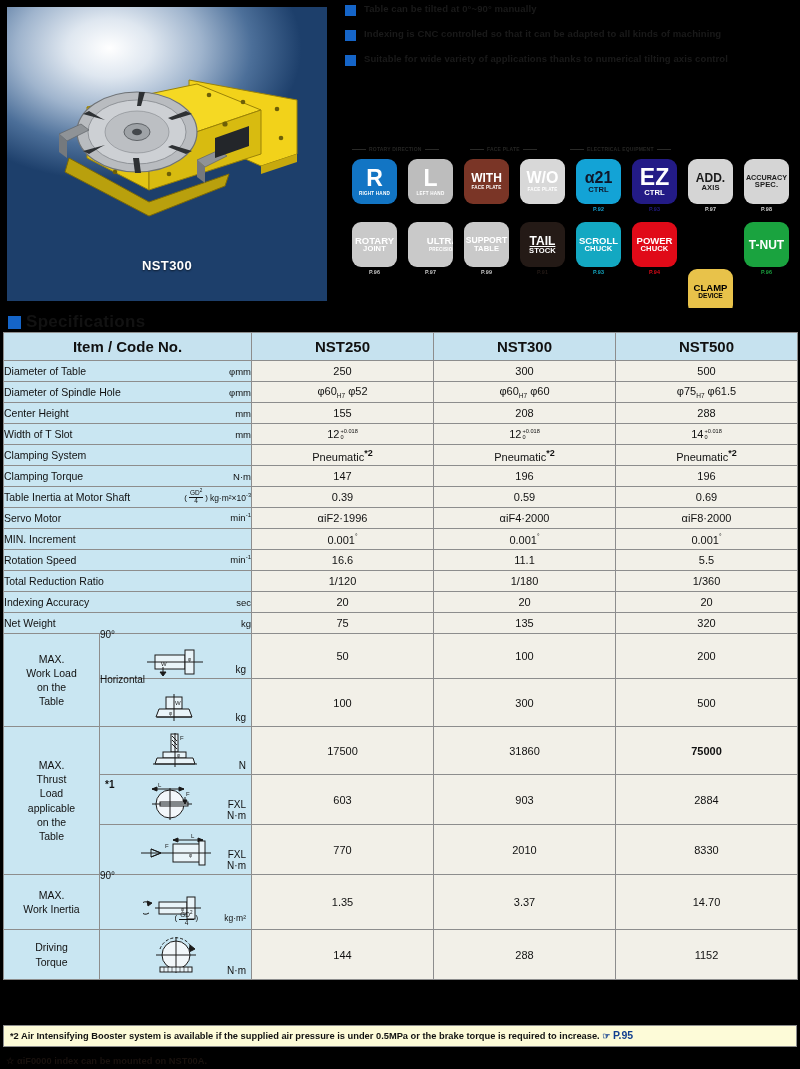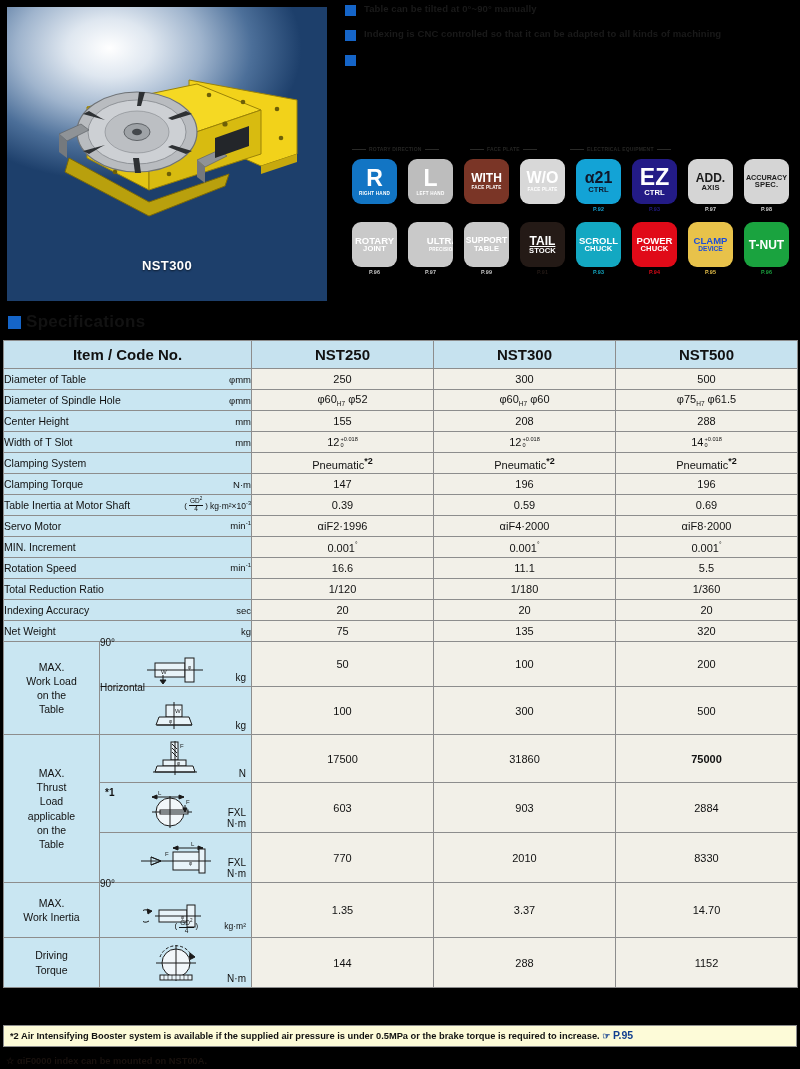--- a/index.html
+++ b/index.html
@@ -67,21 +67,21 @@
 
   
   .spec-head {
     position:absolute; left:0; top:308px; width:800px; height:28px; background:#000;
     display:flex; align-items:center; padding-left:8px;
   }
   .spec-sq { width:13px; height:13px; background:#1565c8; margin-right:5px; }
   .spec-tx { color:#121212; font-size:17px; font-weight:bold; letter-spacing:.3px; }
 
   
-  .tbl-wrap { position:absolute; left:3px; top:340px; width:794px; }
+  .tbl-wrap { position:absolute; left:3px; top:332px; width:794px; }
   table.spec { border-collapse:collapse; width:794px; table-layout:fixed; }
   table.spec td, table.spec th { border:1px solid #8d8d8d; padding:0; }
   .hdr td { background:#c6e2ef; height:28px; font-size:15px; font-weight:bold; text-align:center; color:#111; }
   .lbl {
     background:#c9e6f2; font-size:10.5px; color:#111; padding:0 7px;
     height:21px;
   }
   .lbl .inner { display:flex; align-items:center; justify-content:space-between; width:100%; }
   .lbl .nm { text-align:left; }
   .lbl .un { font-size:9.5px; white-space:nowrap; padding-left:6px; }
@@ -176,20 +176,21 @@
     <div class="bullet-row">
       <span class="bullet-sq"></span>
       <span class="bullet-tx">Table can be tilted at 0°~90° manually</span>
     </div>
     <div class="bullet-row">
       <span class="bullet-sq"></span>
       <span class="bullet-tx">Indexing is CNC controlled so that it can be adapted to all kinds of machining</span>
     </div>
     <div class="bullet-row">
       <span class="bullet-sq"></span>
+      <span class="bullet-tx">Suitable for wide variety of applications thanks to numerical tilting axis control</span>
     </div>
   </div>
 
   <div class="icon-heads">
     <div class="ih" style="left:0px;">
       <span class="ln"></span>
       <span class="tx">ROTARY DIRECTION</span>
       <span class="ln"></span>
     </div>
     <div class="ih" style="left:118px;">
@@ -299,21 +300,21 @@
         <div class="icon-pg" style="color: rgb(19, 168, 194);">P.93</div>
       </div>
       <div class="icon-cell">
         <div class="icon-chip" style="background: rgb(224, 10, 24); color: rgb(255, 255, 255);">
           <div class="big" style="font-size: 9.5px;">POWER</div>
           <div class="md">CHUCK</div>
         </div>
         <div class="icon-pg" style="color: rgb(224, 10, 24);">P.94</div>
       </div>
       <div class="icon-cell">
-        <div class="icon-chip" style="background: rgb(232, 194, 74); color: #1d4ed8;">
+        <div class="icon-chip" style="background: rgb(232, 194, 74); color: #000000; margin-top: 47px;">
           <div class="big" style="font-size: 9.5px;">CLAMP</div>
           <div class="md2">DEVICE</div>
         </div>
         <div class="icon-pg" style="color: rgb(232, 194, 74);">P.95</div>
       </div>
       <div class="icon-cell">
         <div class="icon-chip" style="background: rgb(26, 163, 63); color: rgb(255, 255, 255);">
           <div class="big" style="font-size: 12px;">T-NUT</div>
         </div>
         <div class="icon-pg" style="color: rgb(26, 163, 63);">P.96</div>

